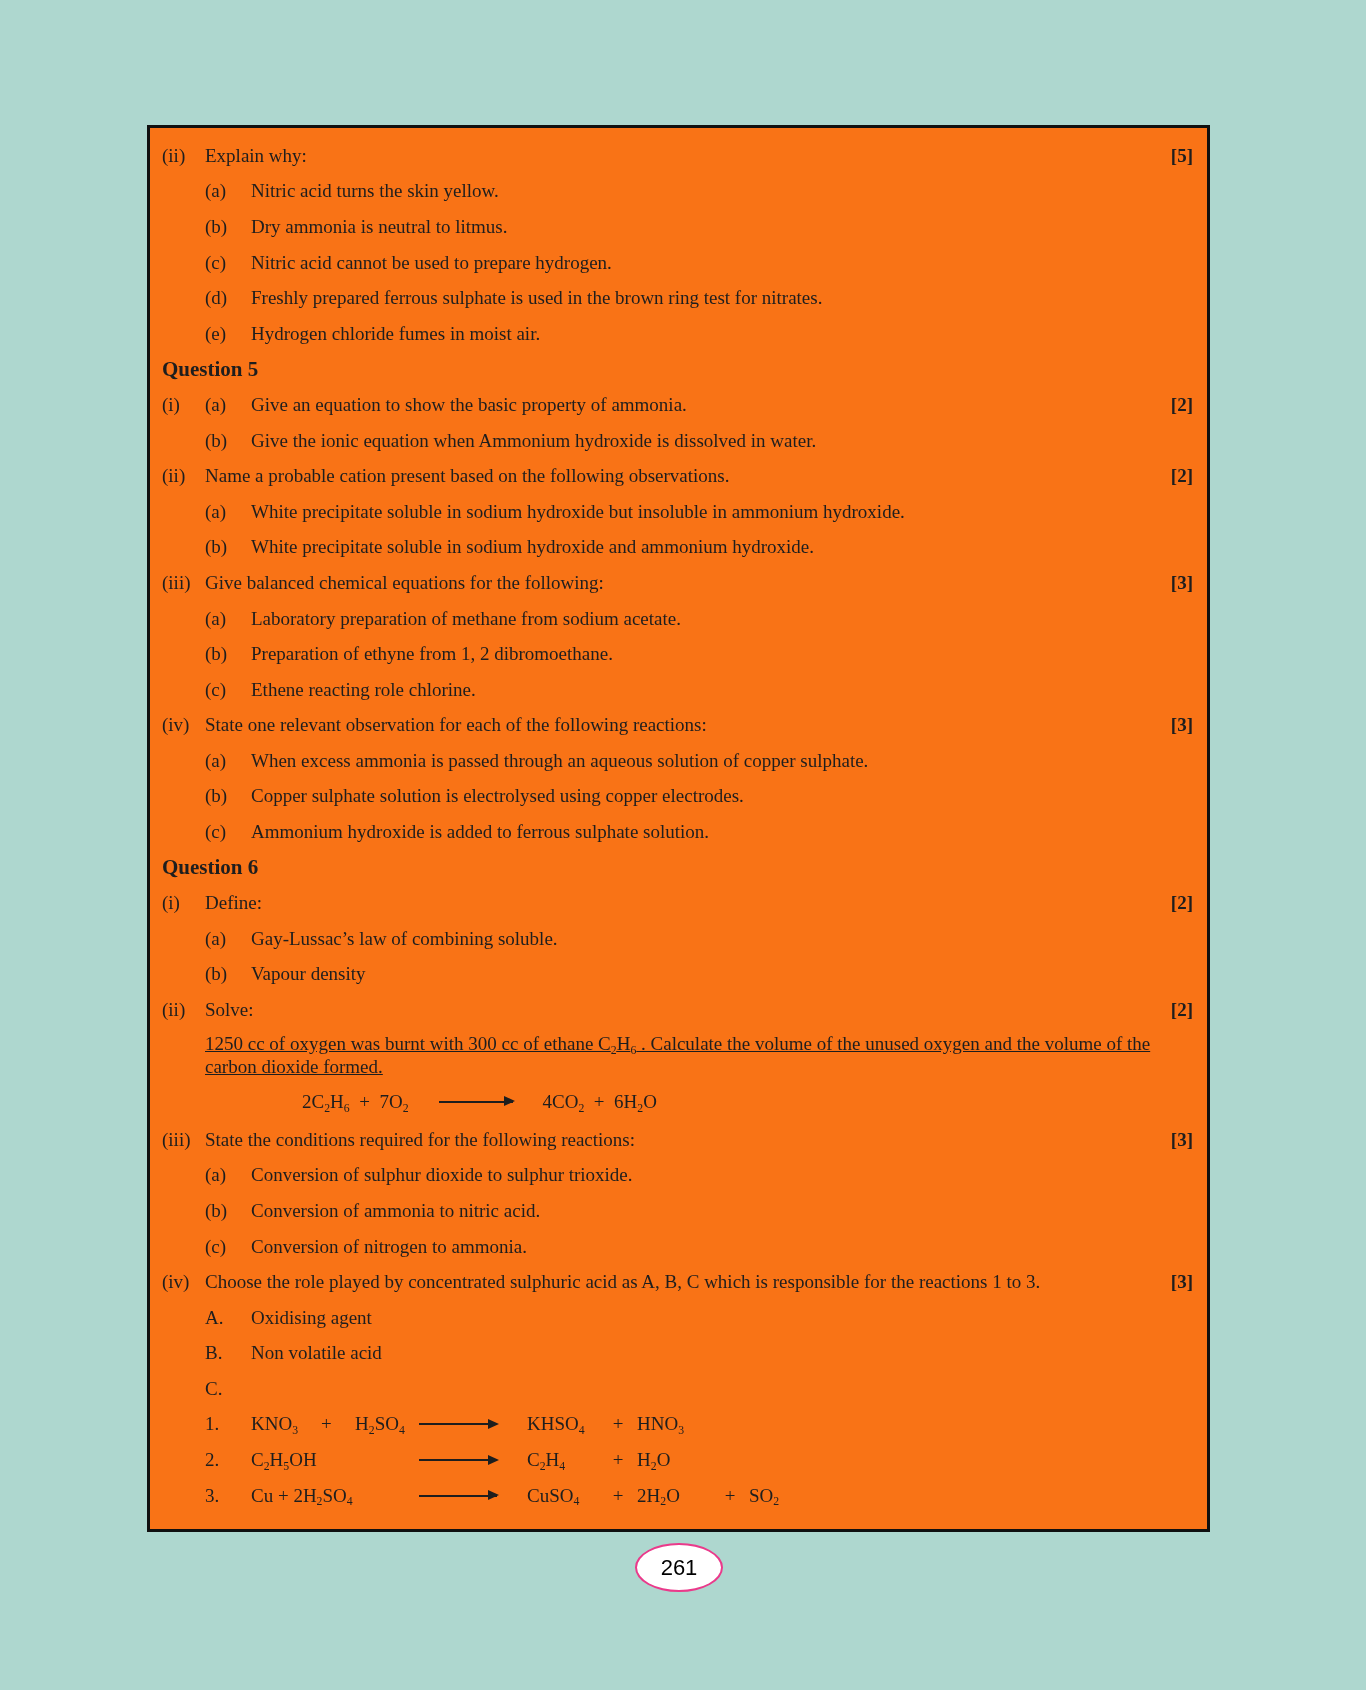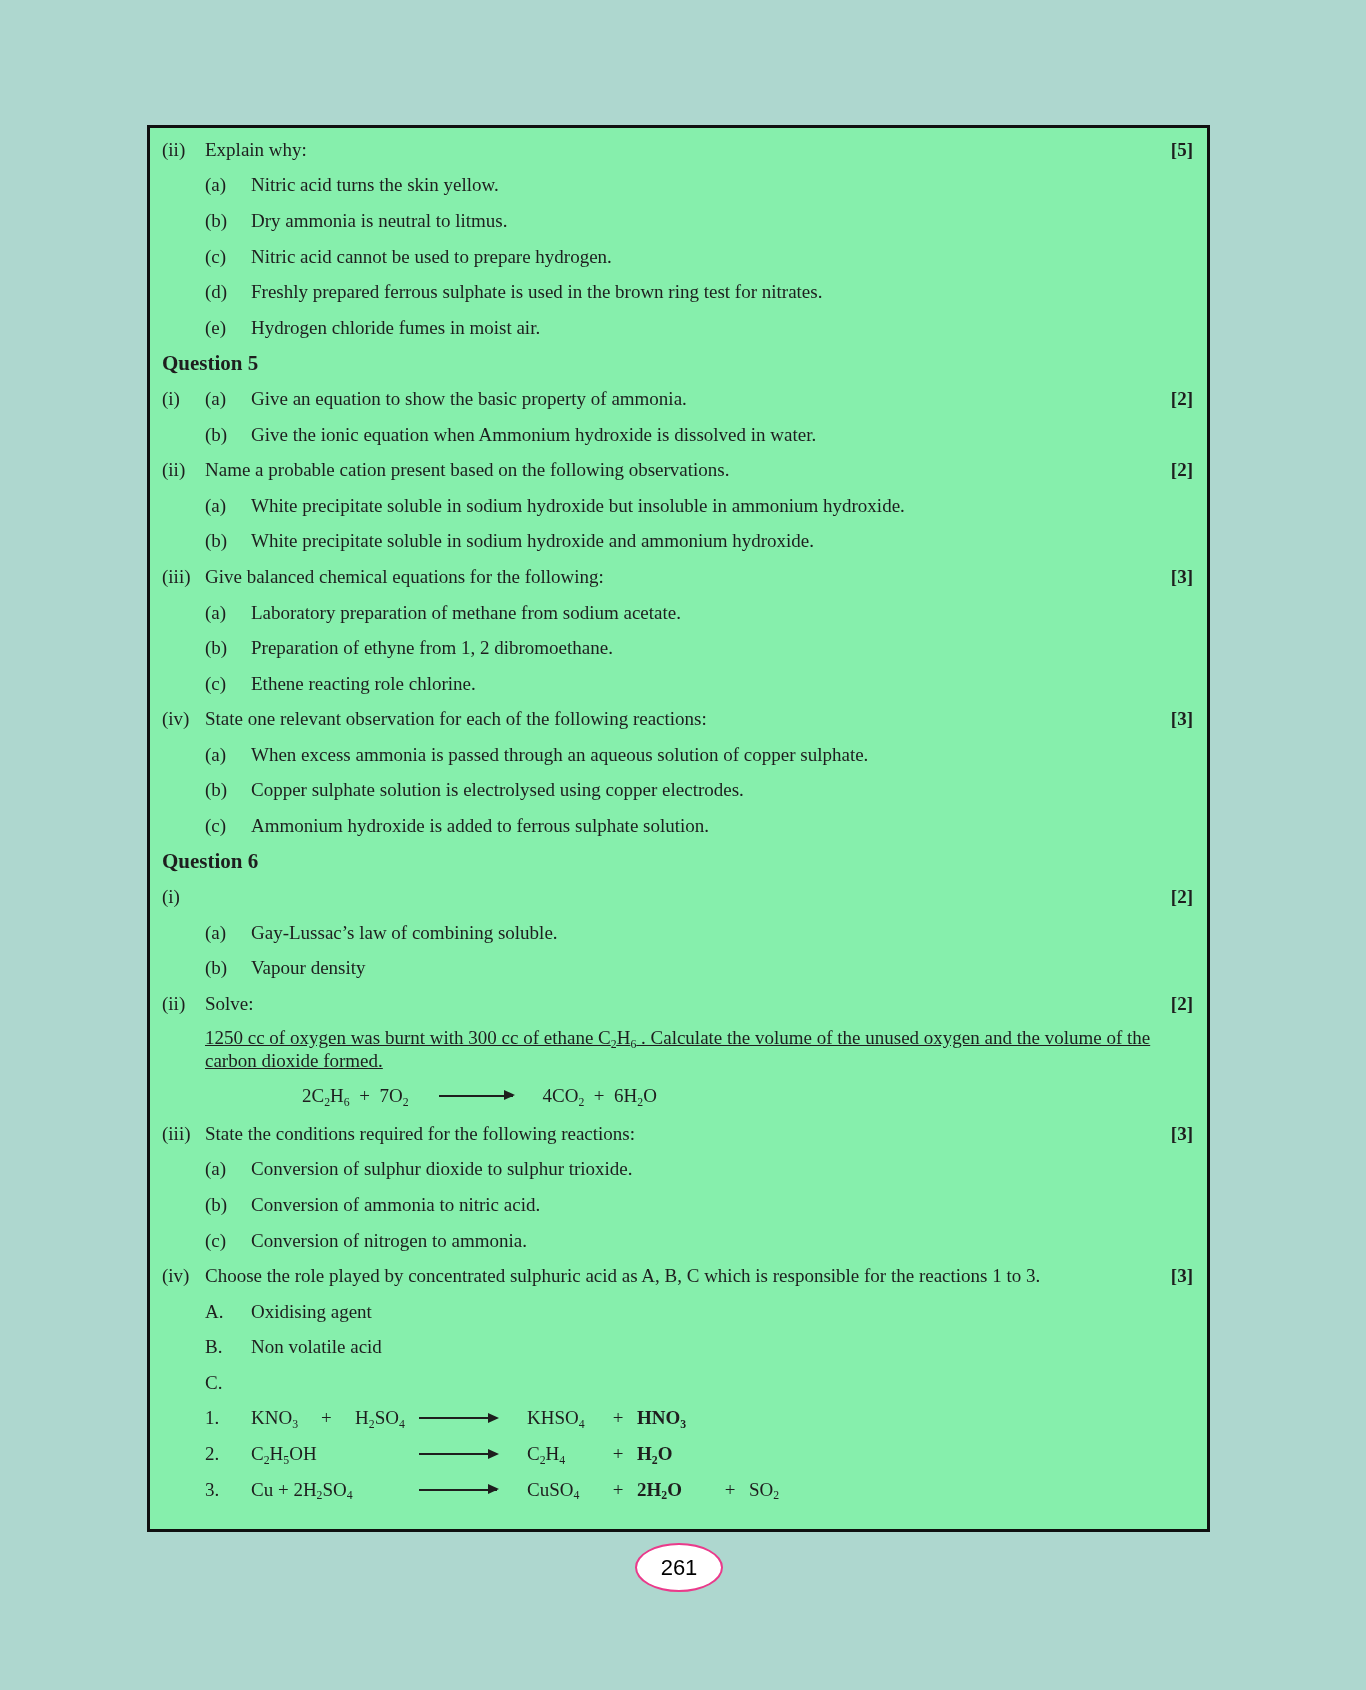--- a/index.html
+++ b/index.html
@@ -5,22 +5,22 @@
   html,body{margin:0;padding:0;}
   body{
     width:1366px;height:1690px;position:relative;
     background:#aed7cf;
     font-family:"Liberation Serif","DejaVu Serif",serif;
     color:#1e1e1e;
     -webkit-font-smoothing:antialiased;
   }
   .sheet{
     position:absolute;left:147px;top:125px;width:1063px;height:1407px;
-    background:#86efac;border:3px solid #101010;box-sizing:border-box;
-    padding:4px 14px 0 12px;overflow:hidden;
+    background:#f97316;border:3px solid #101010;box-sizing:border-box;
+    padding:10px 14px 0 12px;overflow:hidden;
   }
   .row{display:flex;align-items:center;height:35.6px;font-size:19px;}
   .num{width:43px;flex:none;}
   .letter{width:46px;flex:none;}
   .txt{flex:1;white-space:nowrap;}
   .q2{padding-left:43px;}
   .heading .h{font-weight:bold;font-size:21px;}
   .marks{margin-left:auto;font-weight:bold;flex:none;padding-left:8px;}
   .para{height:auto;padding:4px 0 3px 43px;text-decoration:underline;}
   .ptxt{margin:0;max-width:994px;line-height:1.24;font-size:19px;}
@@ -31,21 +31,21 @@
     border-left:11px solid #1e1e1e;border-top:5px solid transparent;border-bottom:5px solid transparent;}
   .equation{padding-left:140px;height:40px;}
   .equation .arrow{margin:0 30px;}
   .rxn{padding-left:43px;}
   .rxn .rx{width:168px;flex:none;white-space:nowrap;display:inline-flex;}
   .rxn .r1{min-width:70px;display:inline-block;}
   .rxn .rplus{min-width:34px;display:inline-block;}
   .rxn .arrow{width:78px;margin-right:30px;}
   .rxn .p1{min-width:72px;display:inline-block;}
   .rxn .pplus{width:38px;text-align:center;flex:none;display:inline-block;}
-  .rxn .p2{min-width:74px;display:inline-block;font-weight:bold;}
+  .rxn .p2{min-width:74px;display:inline-block;}
   .badge{
     position:absolute;left:635px;top:1543px;width:88px;height:49px;
     background:#ffffff;border:2.5px solid #ea3a8b;border-radius:50%;
     display:flex;align-items:center;justify-content:center;box-sizing:border-box;
     font-family:"Liberation Sans","DejaVu Sans",sans-serif;font-size:22px;color:#000000;
   }
 </style>
 </head>
 <body>
 
@@ -138,20 +138,21 @@
     <span class="letter">(c)</span>
     <span class="txt">Ammonium hydroxide is added to ferrous sulphate solution.</span>
   </div>
 
   <div class="row heading">
     <span class="h">Question 6</span>
   </div>
 
   <div class="row q1">
     <span class="num">(i)</span>
+    <span class="txt">Define:</span>
     <span class="marks">[2]</span>
   </div>
   <div class="row q2">
     <span class="letter">(a)</span>
     <span class="txt">Gay-Lussac’s law of combining soluble.</span>
   </div>
   <div class="row q2">
     <span class="letter">(b)</span>
     <span class="txt">Vapour density</span>
   </div>

